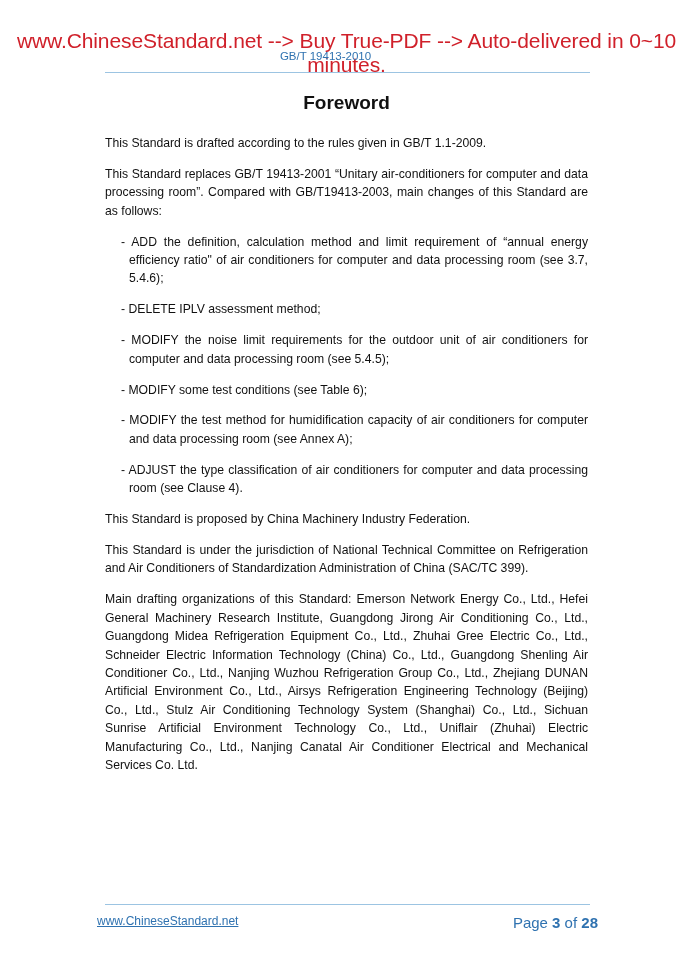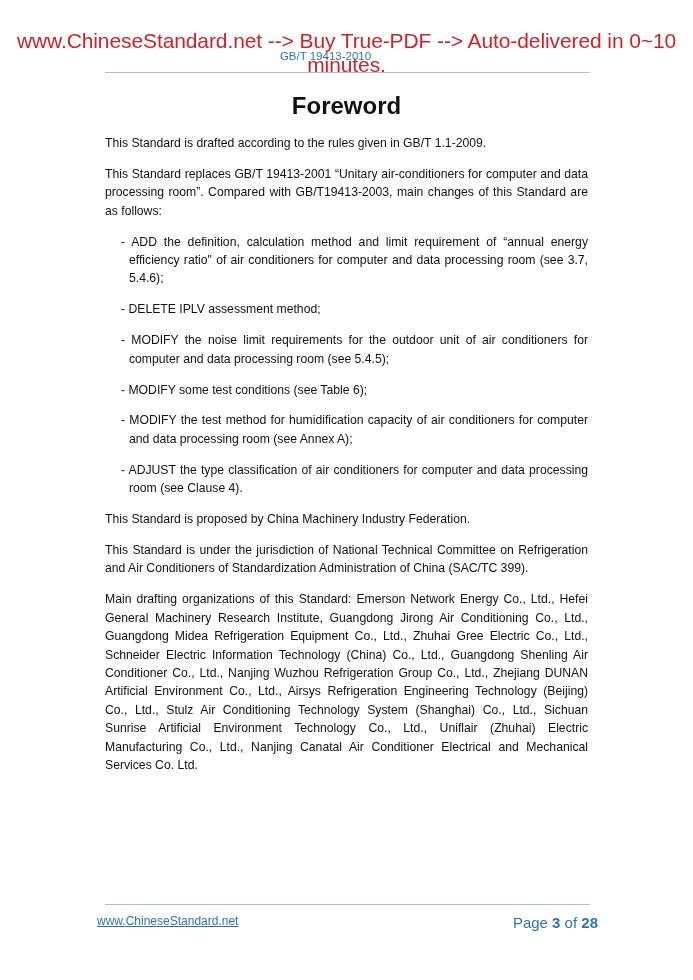--- a/index.html
+++ b/index.html
@@ -4,21 +4,21 @@
 <style>
   html, body { margin:0; padding:0; background:#ffffff; }
   body { width:693px; height:980px; position:relative; overflow:hidden;
          font-family:"Liberation Sans", sans-serif; color:#111; }
   .banner { position:absolute; top:29px; left:0; width:693px; text-align:center;
             color:#d0202a; font-size:21px; letter-spacing:-0.1px; }
   .docid { position:absolute; top:50px; left:0; width:635px; text-align:center;
            color:#2f72b0; font-size:11.5px;padding-left:8px; }
   .hrule { position:absolute; left:105px; width:485px; height:1px; background:#9cc4e2; }
   .title { position:absolute; top:92px; left:0; width:693px; text-align:center;
-           font-weight:bold; font-size:24px; color:#111; }
+           font-weight:bold; font-size:19px; color:#111; }
   .content { position:absolute; top:134px; left:105px; width:483px; font-size:12.2px; line-height:18.4px; }
   .content p { margin:0 0 12.5px 0; text-align:justify; }
   .content p.item { padding-left:24px; text-indent:-8px; margin-left:0; }
   .footer-link { position:absolute; top:914px; left:97px; font-size:12px; color:#2f72b0; text-decoration:underline; }
   .footer-page { position:absolute; top:914px; right:95px; font-size:15px; color:#2f72b0; }
   .footer-page b { font-weight:bold; }
 </style>
 </head>
 <body>
 

